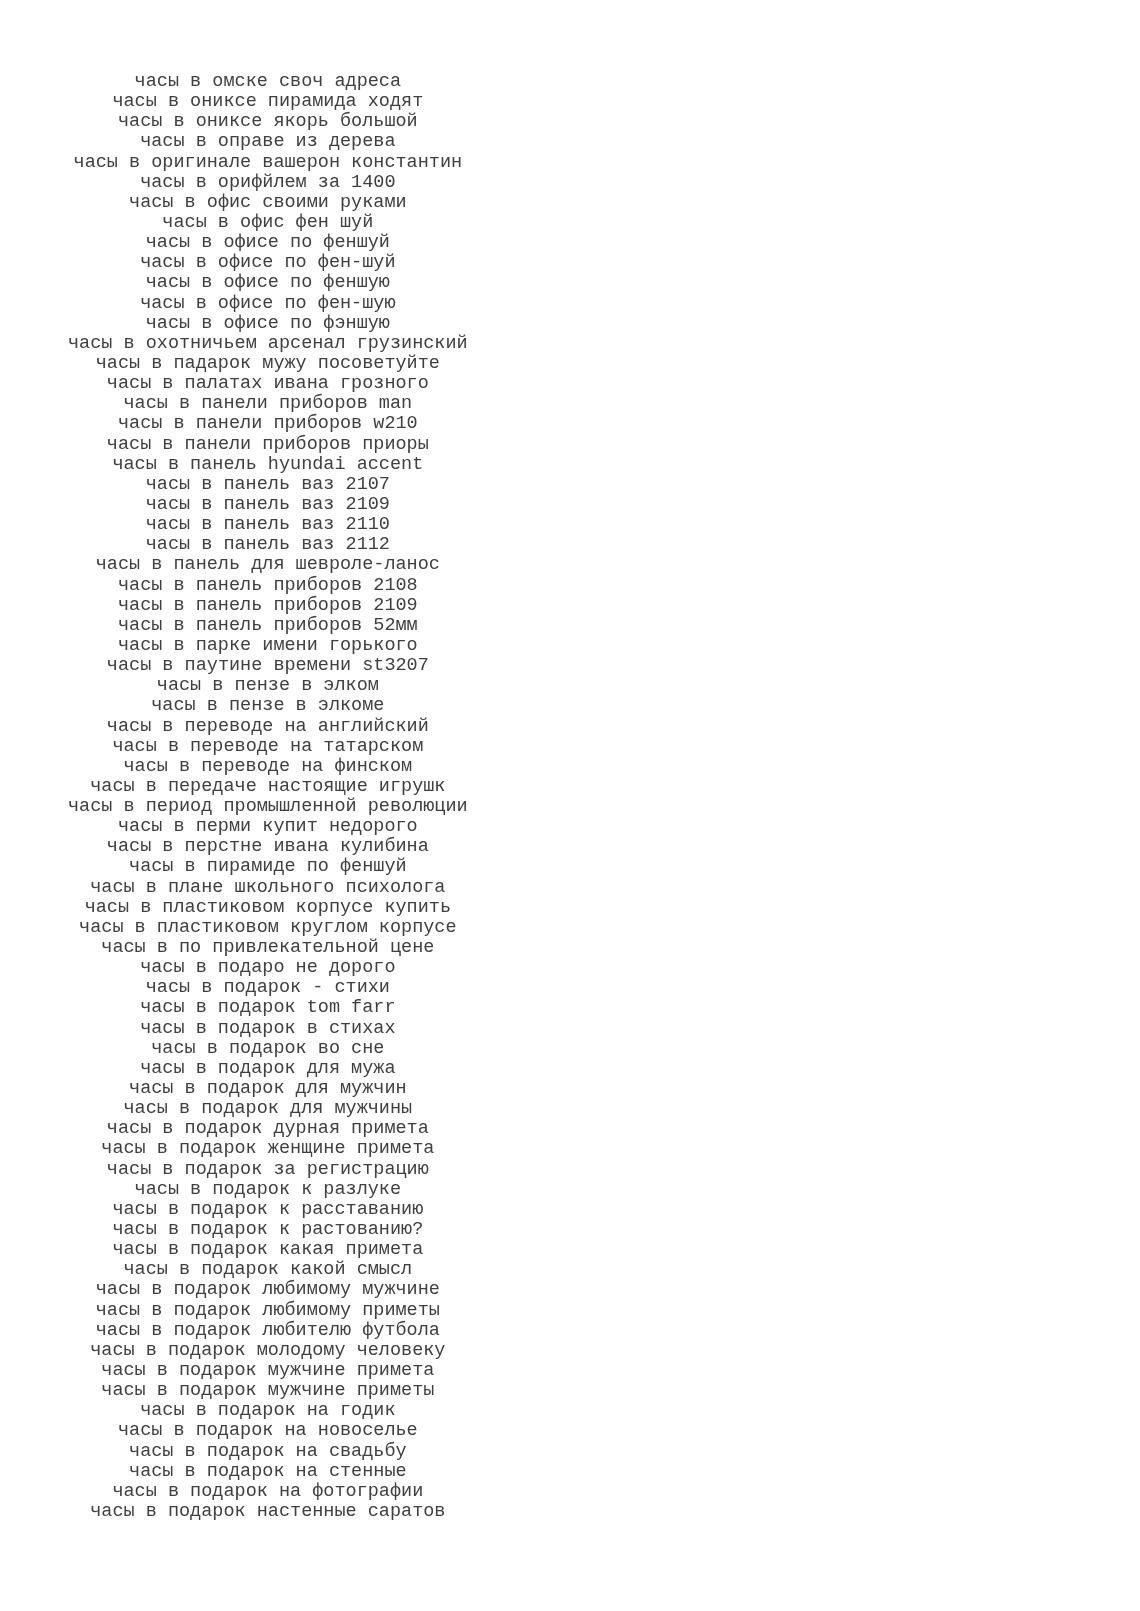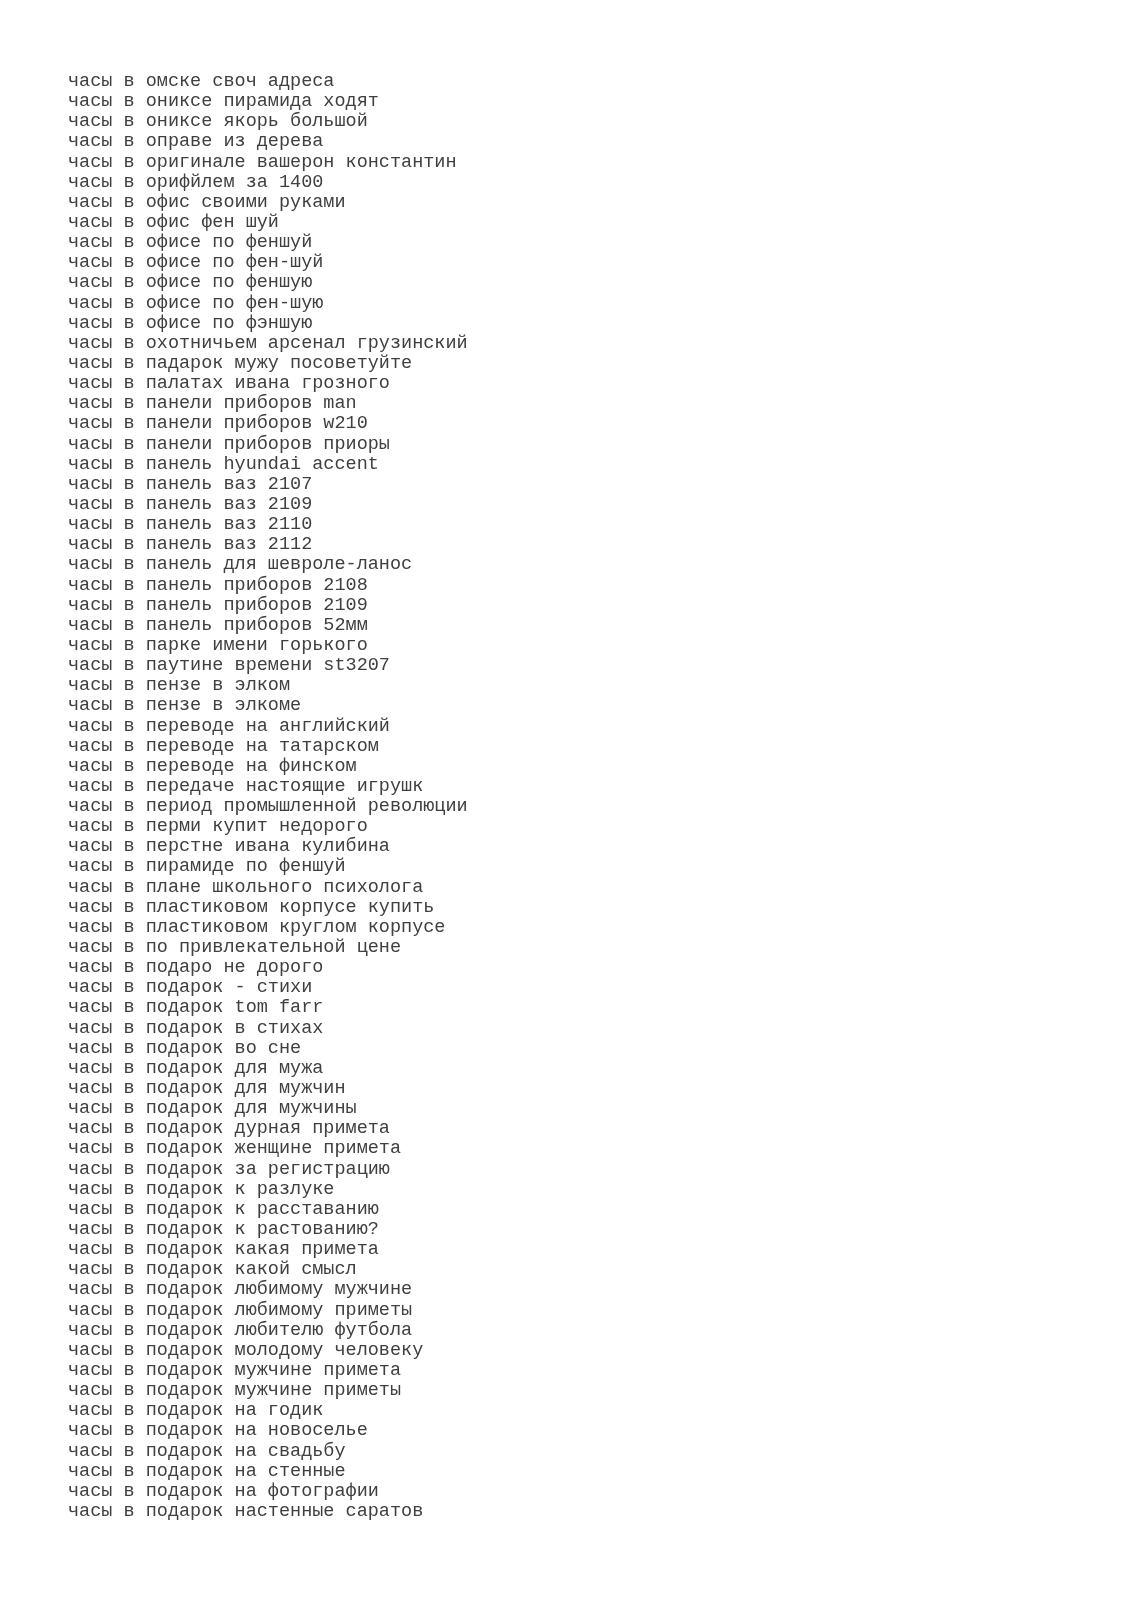--- a/index.html
+++ b/index.html
@@ -6,20 +6,21 @@
     margin: 0;
     padding: 0;
     background: #ffffff;
   }
   .page {
     position: relative;
     width: 1140px;
     height: 1611px;
     background: #ffffff;
     overflow: hidden;
+    text-align: center;
   }
   .text-block {
     position: absolute;
     top: 72px;
     left: 68px;
     font-family: "Liberation Mono", "DejaVu Sans Mono", monospace;
     font-size: 18.5px;
     line-height: 20.15px;
     color: #404040;
     white-space: pre;

